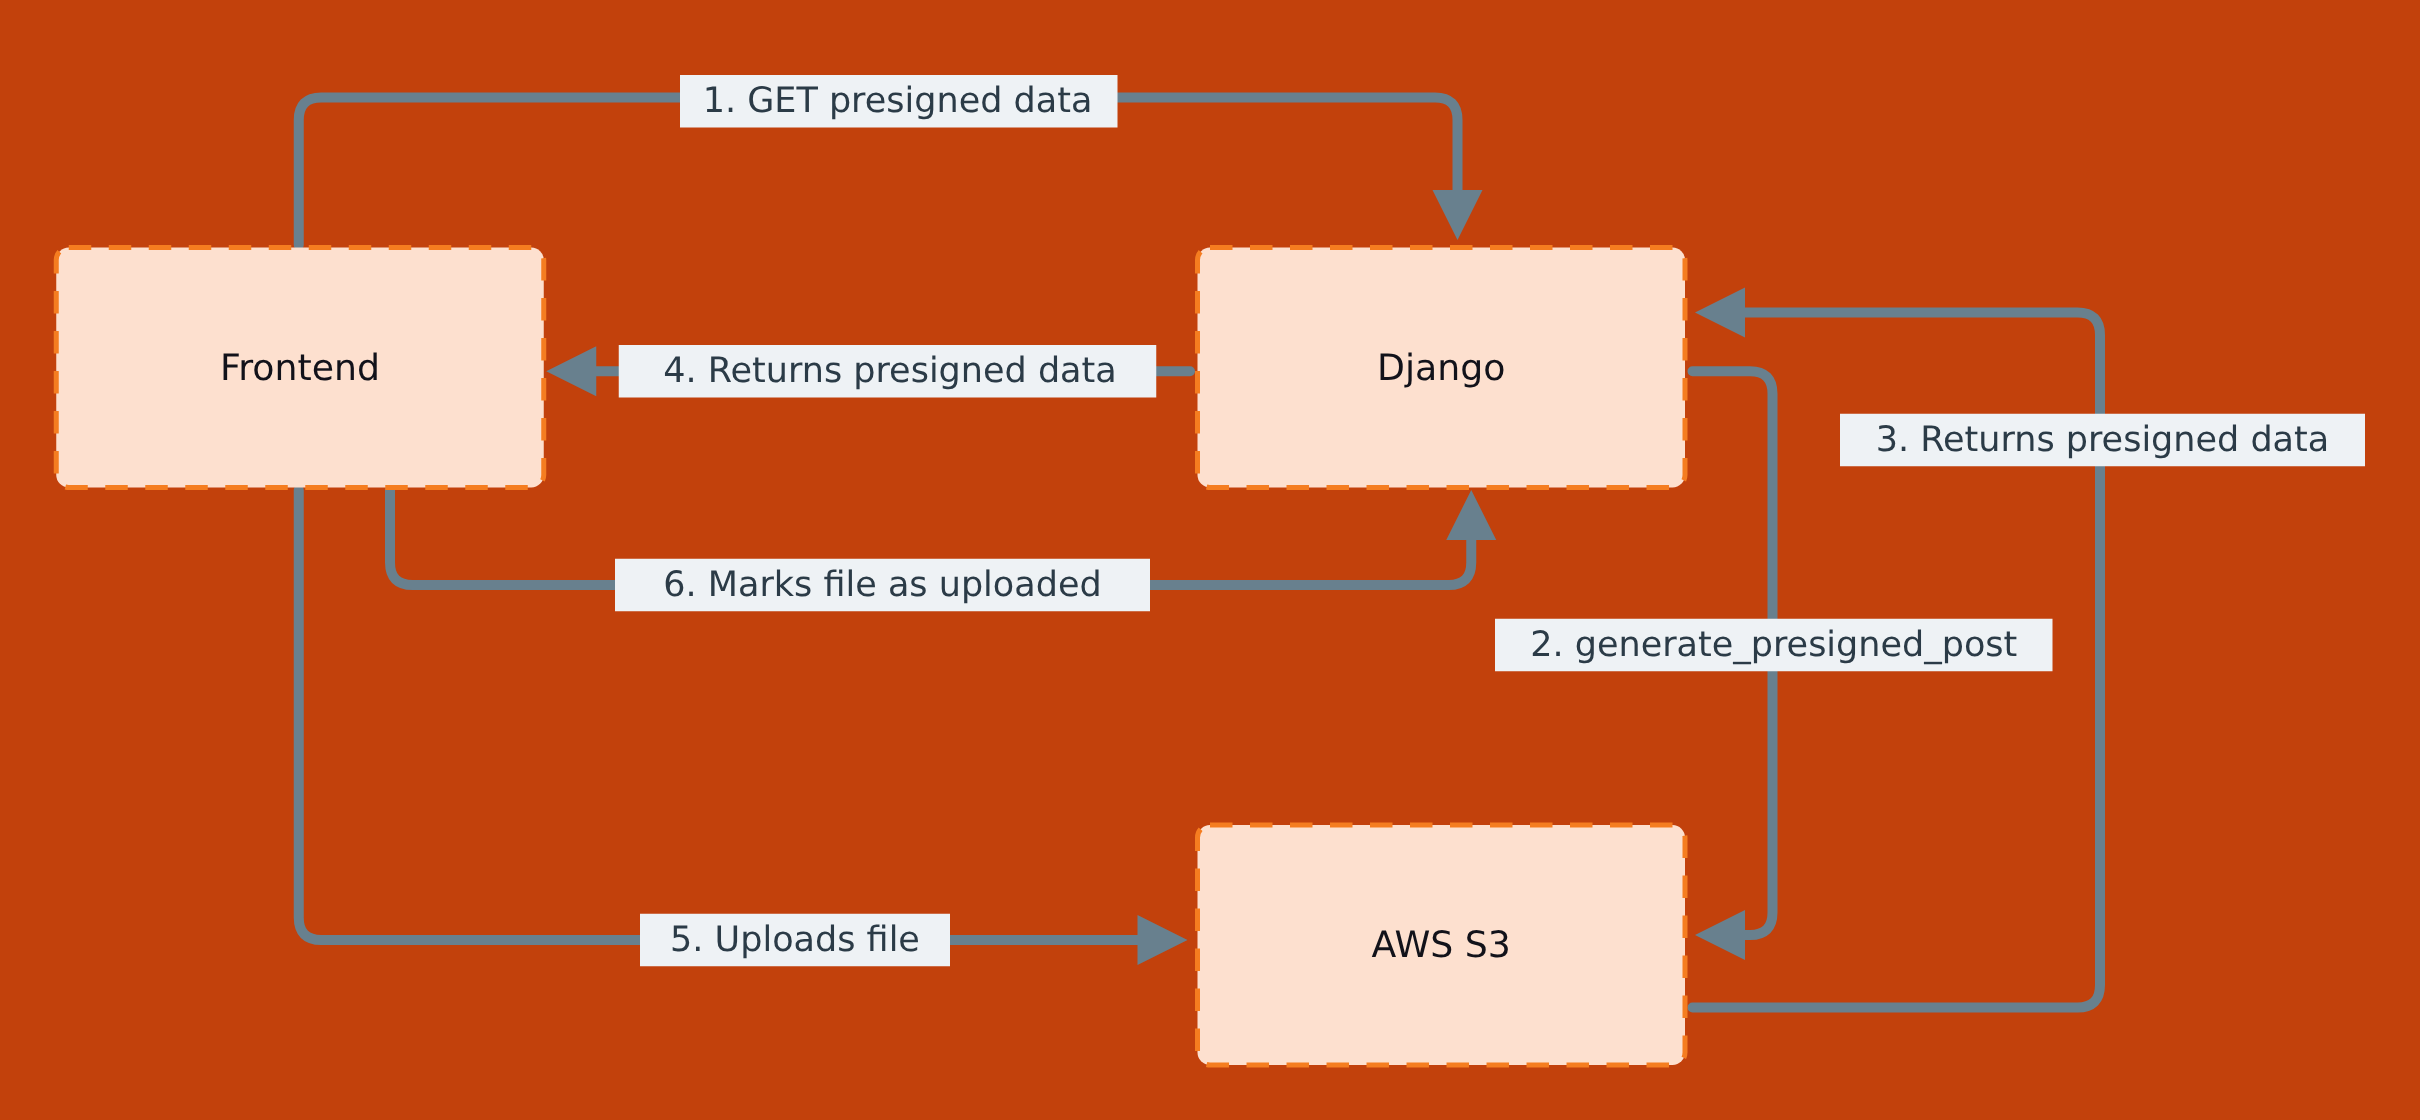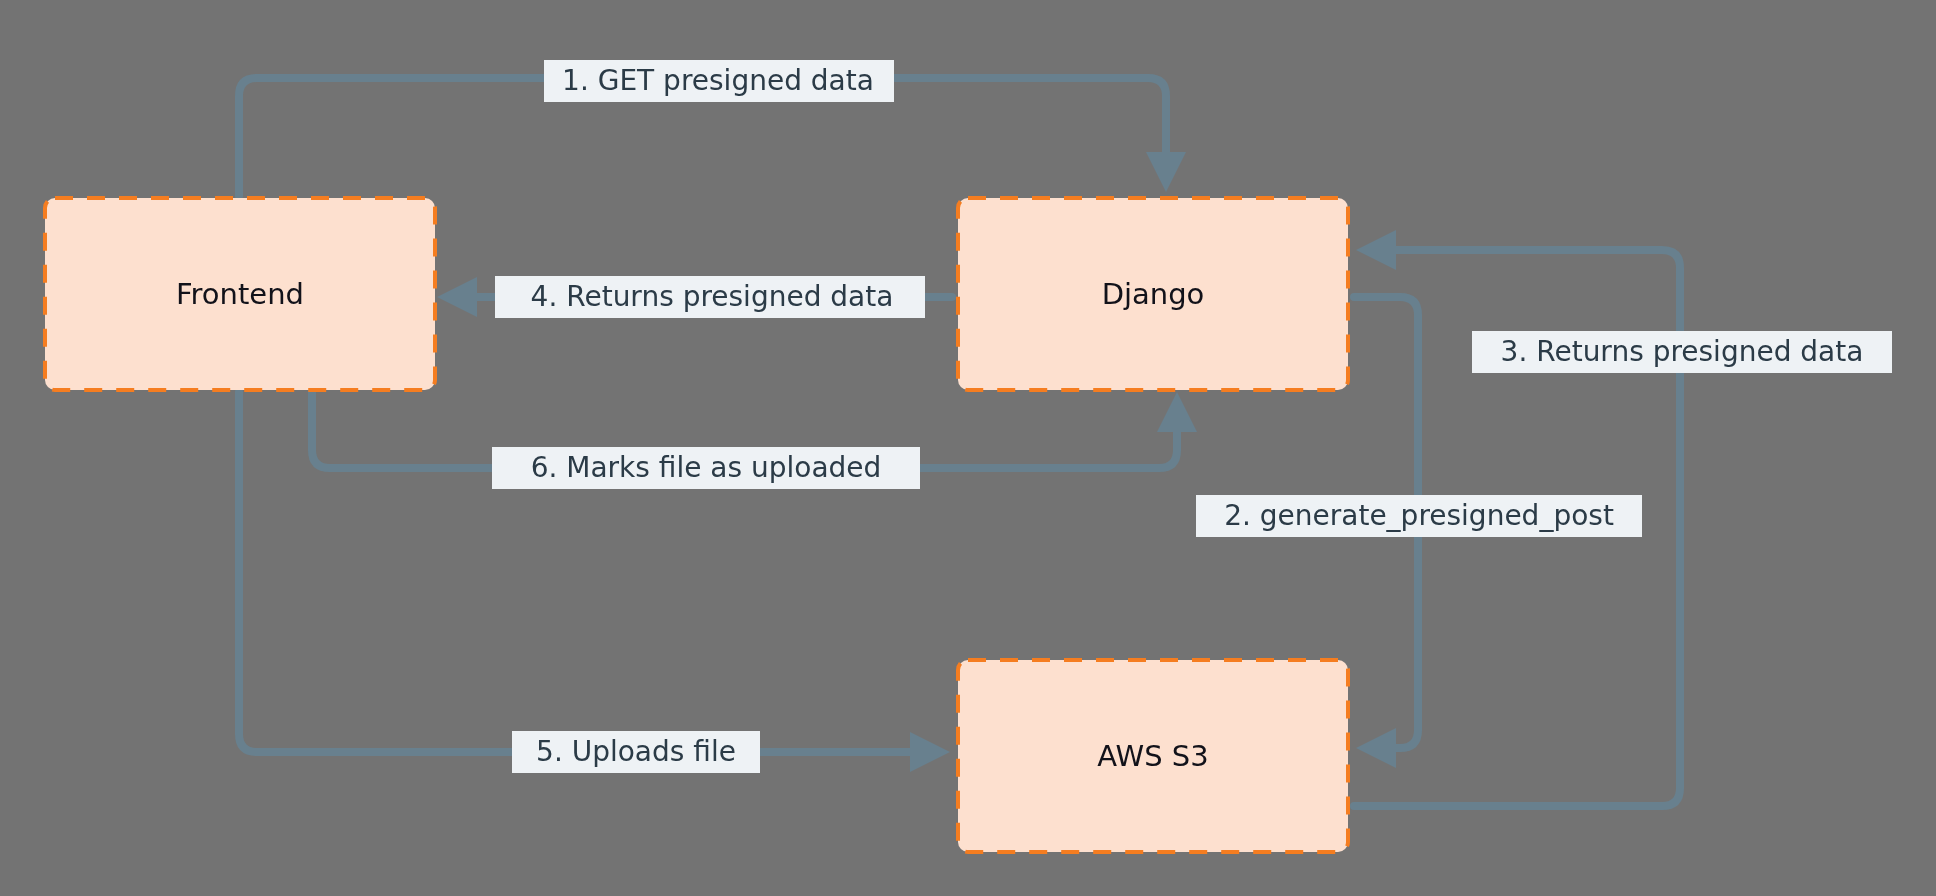--- a/index.html
+++ b/index.html
@@ -10,21 +10,21 @@
   body {
     width: 1936px;
     height: 896px;
     font-family: "DejaVu Sans", sans-serif;
     overflow: hidden;
   }
   #diagram-root {
     position: relative;
     width: 1936px;
     height: 896px;
-    background: #737373;
+    background: #c2410c;
     text-align: center;
   }
   svg.canvas {
     position: absolute;
     top: 0;
     left: 0;
     width: 1936px;
     height: 896px;
     display: block;
   }

